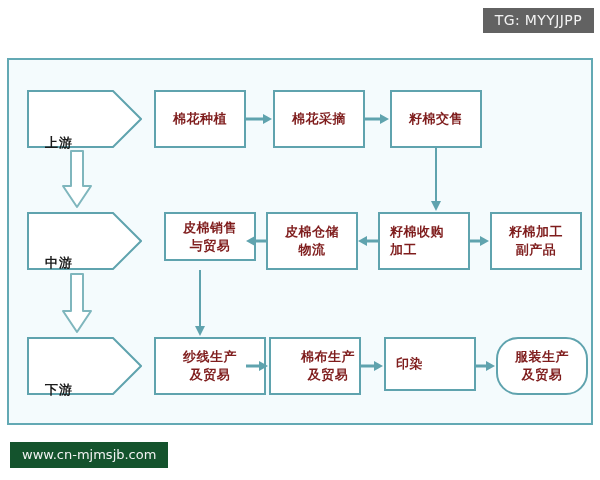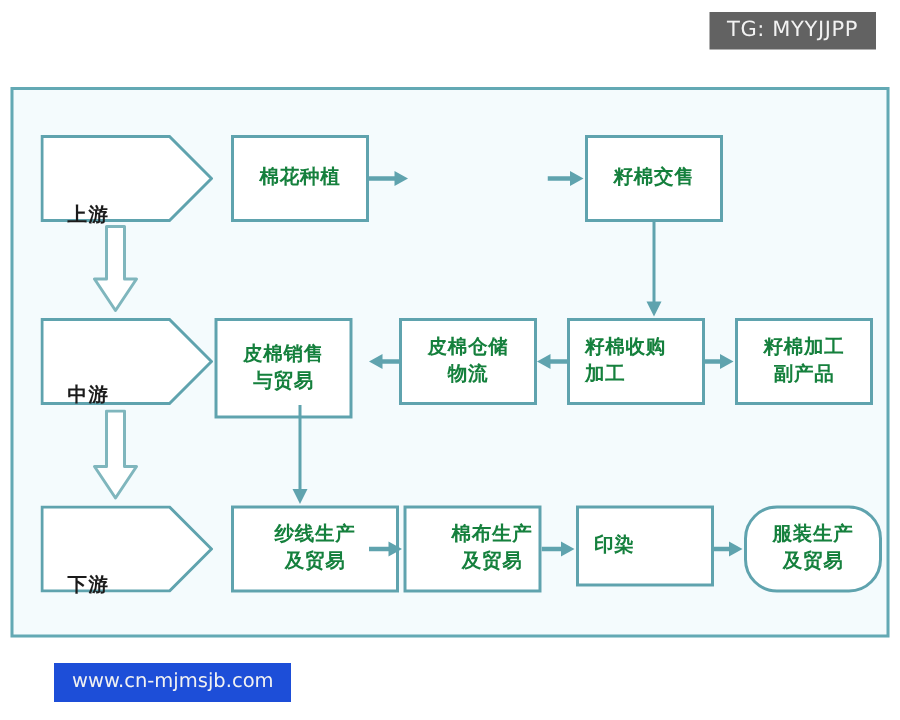--- a/index.html
+++ b/index.html
@@ -12,63 +12,62 @@
     background: #ffffff;
     font-family: "DejaVu Sans", "Liberation Sans", sans-serif;
     overflow: hidden;
     position: relative;
   }
 
   
   #tg-tag {
     position: absolute;
     top: 8px;
-    right: 16px;
+    right: 6px;
     background: #626262;
     color: #f2f2f2;
     font-size: 14px;
     letter-spacing: 0.4px;
     padding: 5px 12px 6px 12px;
     line-height: 1;
     white-space: nowrap;
   }
 
   
   #url-tag {
     position: absolute;
     left: 10px;
     bottom: 12px;
-    background: #1d4ed8;
+    background: #14532d;
     color: #f2f2f2;
     font-size: 13px;
     padding: 6px 12px 7px 12px;
     line-height: 1;
     white-space: nowrap;
-    margin-left: 26px;
   }
 
   
   #diagram {
     position: absolute;
     left: 7px;
     top: 58px;
     width: 586px;
     height: 367px;
     border: 2px solid #63a9b4;
     background: #f4fbfd;
     box-sizing: border-box;
   }
 
   
   .node {
     position: absolute;
     box-sizing: border-box;
     border: 2px solid #5fa3ae;
     background: #ffffff;
-    color: #15803d;
+    color: #7f1d1d;
     font-size: 13px;
     line-height: 18px;
     display: flex;
     align-items: center;
     justify-content: center;
     text-align: center;
     font-weight: 700;
     letter-spacing: 0.5px;
     padding: 0 4px;
   }
@@ -156,20 +155,23 @@
   <div class="block-arrow" style="left:52px; top:213px; width:32px; height:62px;">
     <svg width="32" height="62" viewBox="0 0 32 62" aria-hidden="true">
       <polygon points="10,1 22,1 22,38 30,38 16,59 2,38 10,38" fill="#ffffff" stroke="#7fb6bd" stroke-width="2" stroke-linejoin="round"></polygon>
     </svg>
   </div>
 
   <div class="node" style="left:145px; top:30px; width:92px; height:58px;">
     <span class="txt">棉花种植</span>
   </div>
 
+  <div class="node" style="left:264px; top:30px; width:92px; height:58px;">
+    <span class="txt">棉花采摘</span>
+  </div>
 
   <div class="node" style="left:381px; top:30px; width:92px; height:58px;justify-content:center;">
     <span class="txt">籽棉交售</span>
   </div>
 
   <div class="conn" style="left:237px; top:51px; width:27px; height:16px;">
     <svg width="27" height="16" viewBox="0 0 27 16" aria-hidden="true">
       <line x1="0" y1="8" x2="19" y2="8" stroke="#5fa3ae" stroke-width="3"></line>
       <polygon points="26,8 17,3 17,13" fill="#5fa3ae"></polygon>
     </svg>
@@ -182,21 +184,21 @@
     </svg>
   </div>
 
   <div class="conn" style="left:419px; top:88px; width:16px; height:64px;">
     <svg width="16" height="64" viewBox="0 0 16 64" aria-hidden="true">
       <line x1="8" y1="0" x2="8" y2="55" stroke="#5fa3ae" stroke-width="2"></line>
       <polygon points="8,63 3,53 13,53" fill="#5fa3ae"></polygon>
     </svg>
   </div>
 
-  <div class="node" style="left:134px; top:152px; width:92px; height:67px;">
+  <div class="node" style="left:155px; top:152px; width:92px; height:49px;">
     <span class="txt">皮棉销售
 与贸易</span>
   </div>
 
   <div class="node" style="left:257px; top:152px; width:92px; height:58px;">
     <span class="txt">皮棉仓储
 物流</span>
   </div>
 
   <div class="node left-align" style="left:369px; top:152px; width:92px; height:58px;">

